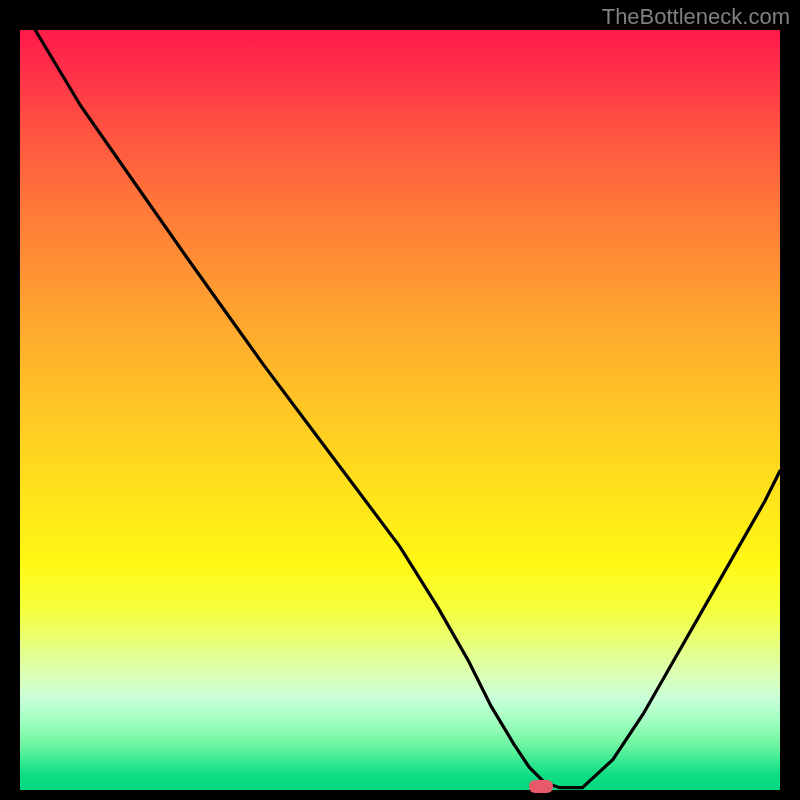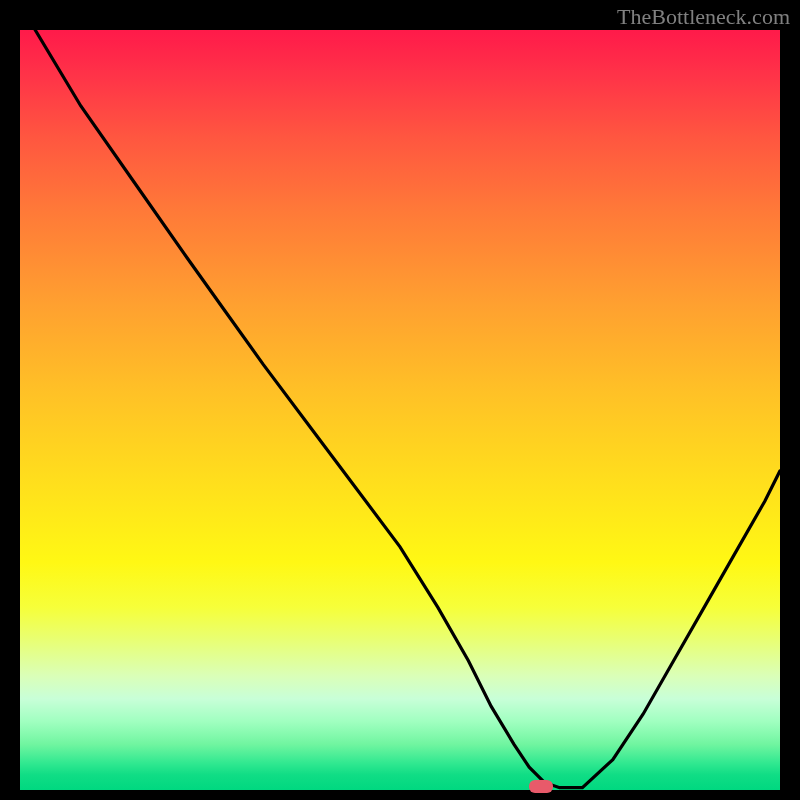--- a/index.html
+++ b/index.html
@@ -12,21 +12,20 @@
     overflow: hidden;
   }
   .watermark {
     position: absolute;
     top: 4px;
     right: 10px;
     color: #808080;
     font-size: 22px;
     font-weight: normal;
     z-index: 10;
-    font-family: Liberation Serif, serif;
   }
   .plot-area {
     position: absolute;
     top: 30px;
     left: 20px;
     width: 760px;
     height: 760px;
     background: linear-gradient(to bottom,
       #ff1a4a 0%,
       #ff3348 6%,

